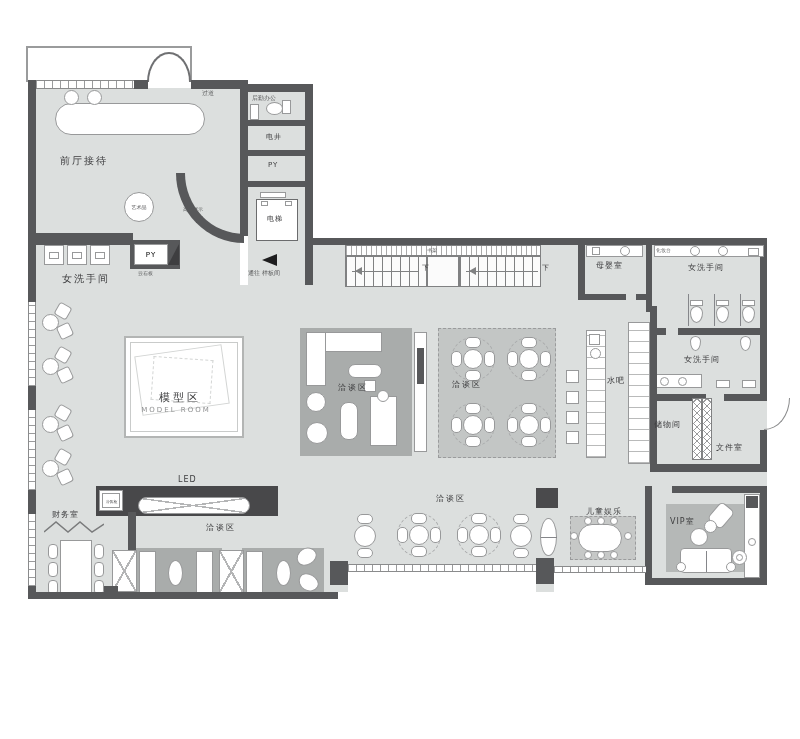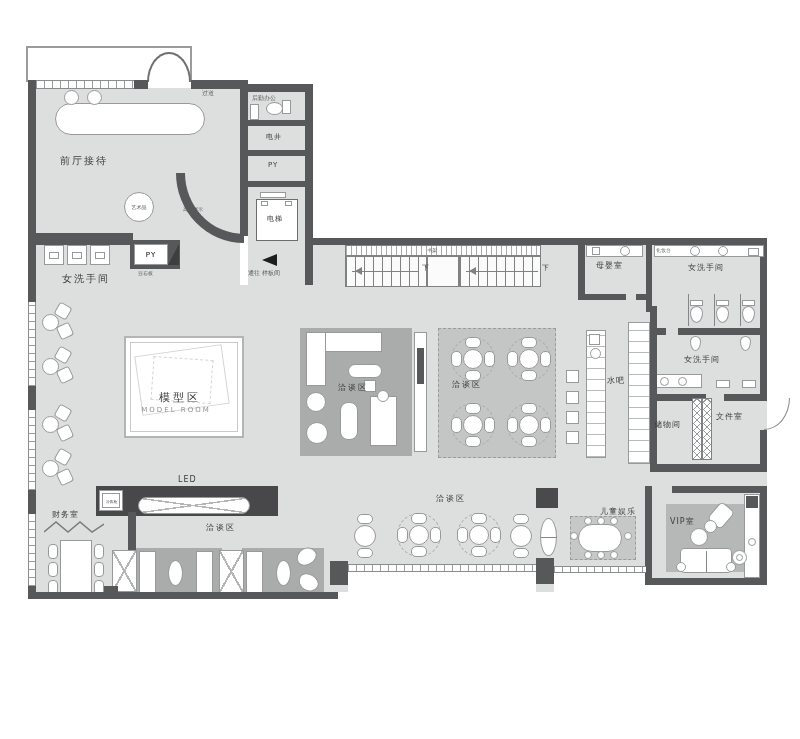--- a/index.html
+++ b/index.html
@@ -371,25 +371,25 @@
   <div class="lbl s6" style="left:248px;top:270px;color:#5a5b5c">通往 样板间</div>
   <div class="lbl s5" style="left:427px;top:248px;color:#5a5b5c">书架</div>
   <div class="lbl s7" style="left:422px;top:265px">下</div>
   <div class="lbl s7" style="left:542px;top:265px">下</div>
   <div class="lbl s8" style="left:596px;top:262px">母婴室</div>
   <div class="lbl s5" style="left:656px;top:248px;color:#5a5b5c">化妆台</div>
   <div class="lbl s8" style="left:688px;top:264px">女洗手间</div>
   <div class="lbl s8" style="left:684px;top:356px">女洗手间</div>
   <div class="lbl s8" style="left:607px;top:377px">水吧</div>
   <div class="lbl s8" style="left:654px;top:421px">储物间</div>
-  <div class="lbl s8" style="left:716px;top:413px">文件室</div>
+  <div class="lbl s8" style="left:716px;top:444px">文件室</div>
   <div class="lbl" style="left:124px;top:392px;width:112px;text-align:center;letter-spacing:3px;font-size:11px">模型区</div>
   <div class="lbl s7 gray" style="left:124px;top:407px;width:104px;text-align:center;letter-spacing:2px">MODEL ROOM</div>
   <div class="lbl s8" style="left:338px;top:384px;letter-spacing:2px">洽谈区</div>
   <div class="lbl s8" style="left:452px;top:381px;letter-spacing:2px">洽谈区</div>
   <div class="lbl s8" style="left:436px;top:495px;letter-spacing:2px">洽谈区</div>
   <div class="lbl s8" style="left:206px;top:524px;letter-spacing:2px">洽谈区</div>
   <div class="lbl s8" style="left:178px;top:476px">LED</div>
   <div class="lbl s8" style="left:52px;top:511px">财务室</div>
-  <div class="lbl s8" style="left:600px;top:508px">儿童娱乐</div>
+  <div class="lbl s8" style="left:586px;top:508px">儿童娱乐</div>
   <div class="lbl s8" style="left:670px;top:518px">VIP室</div>
 
 </div>
 
 </body></html>

